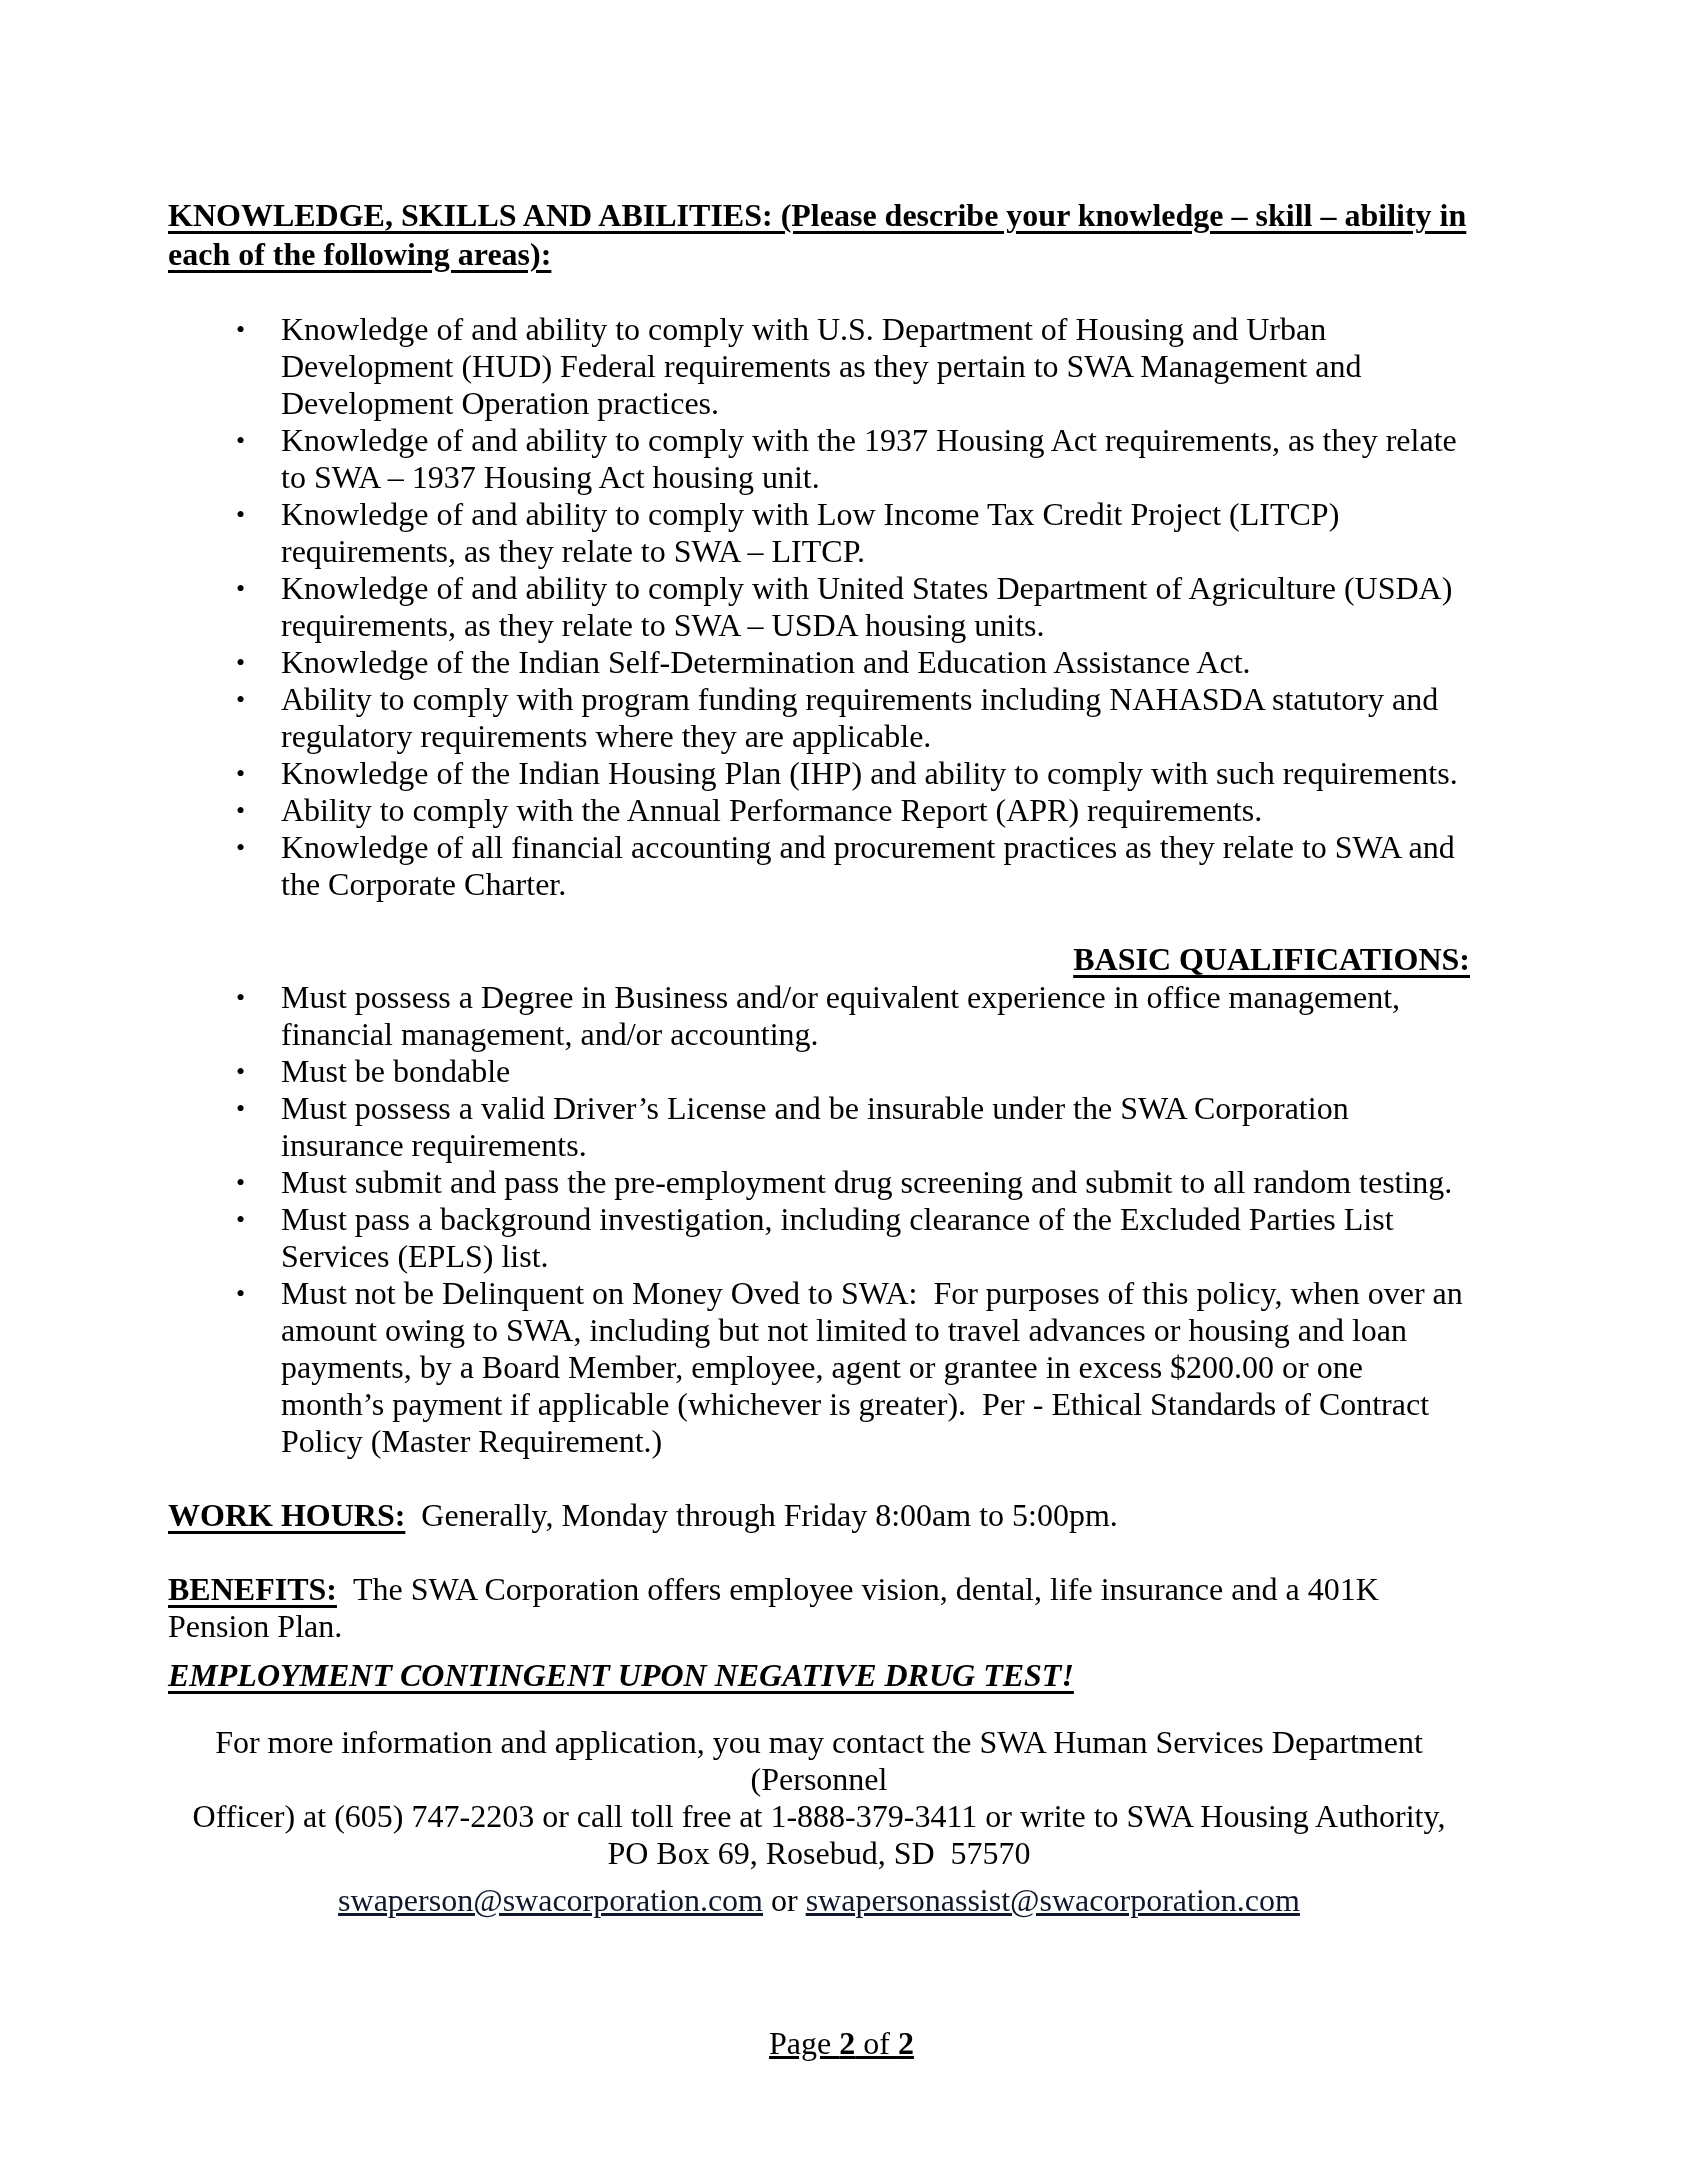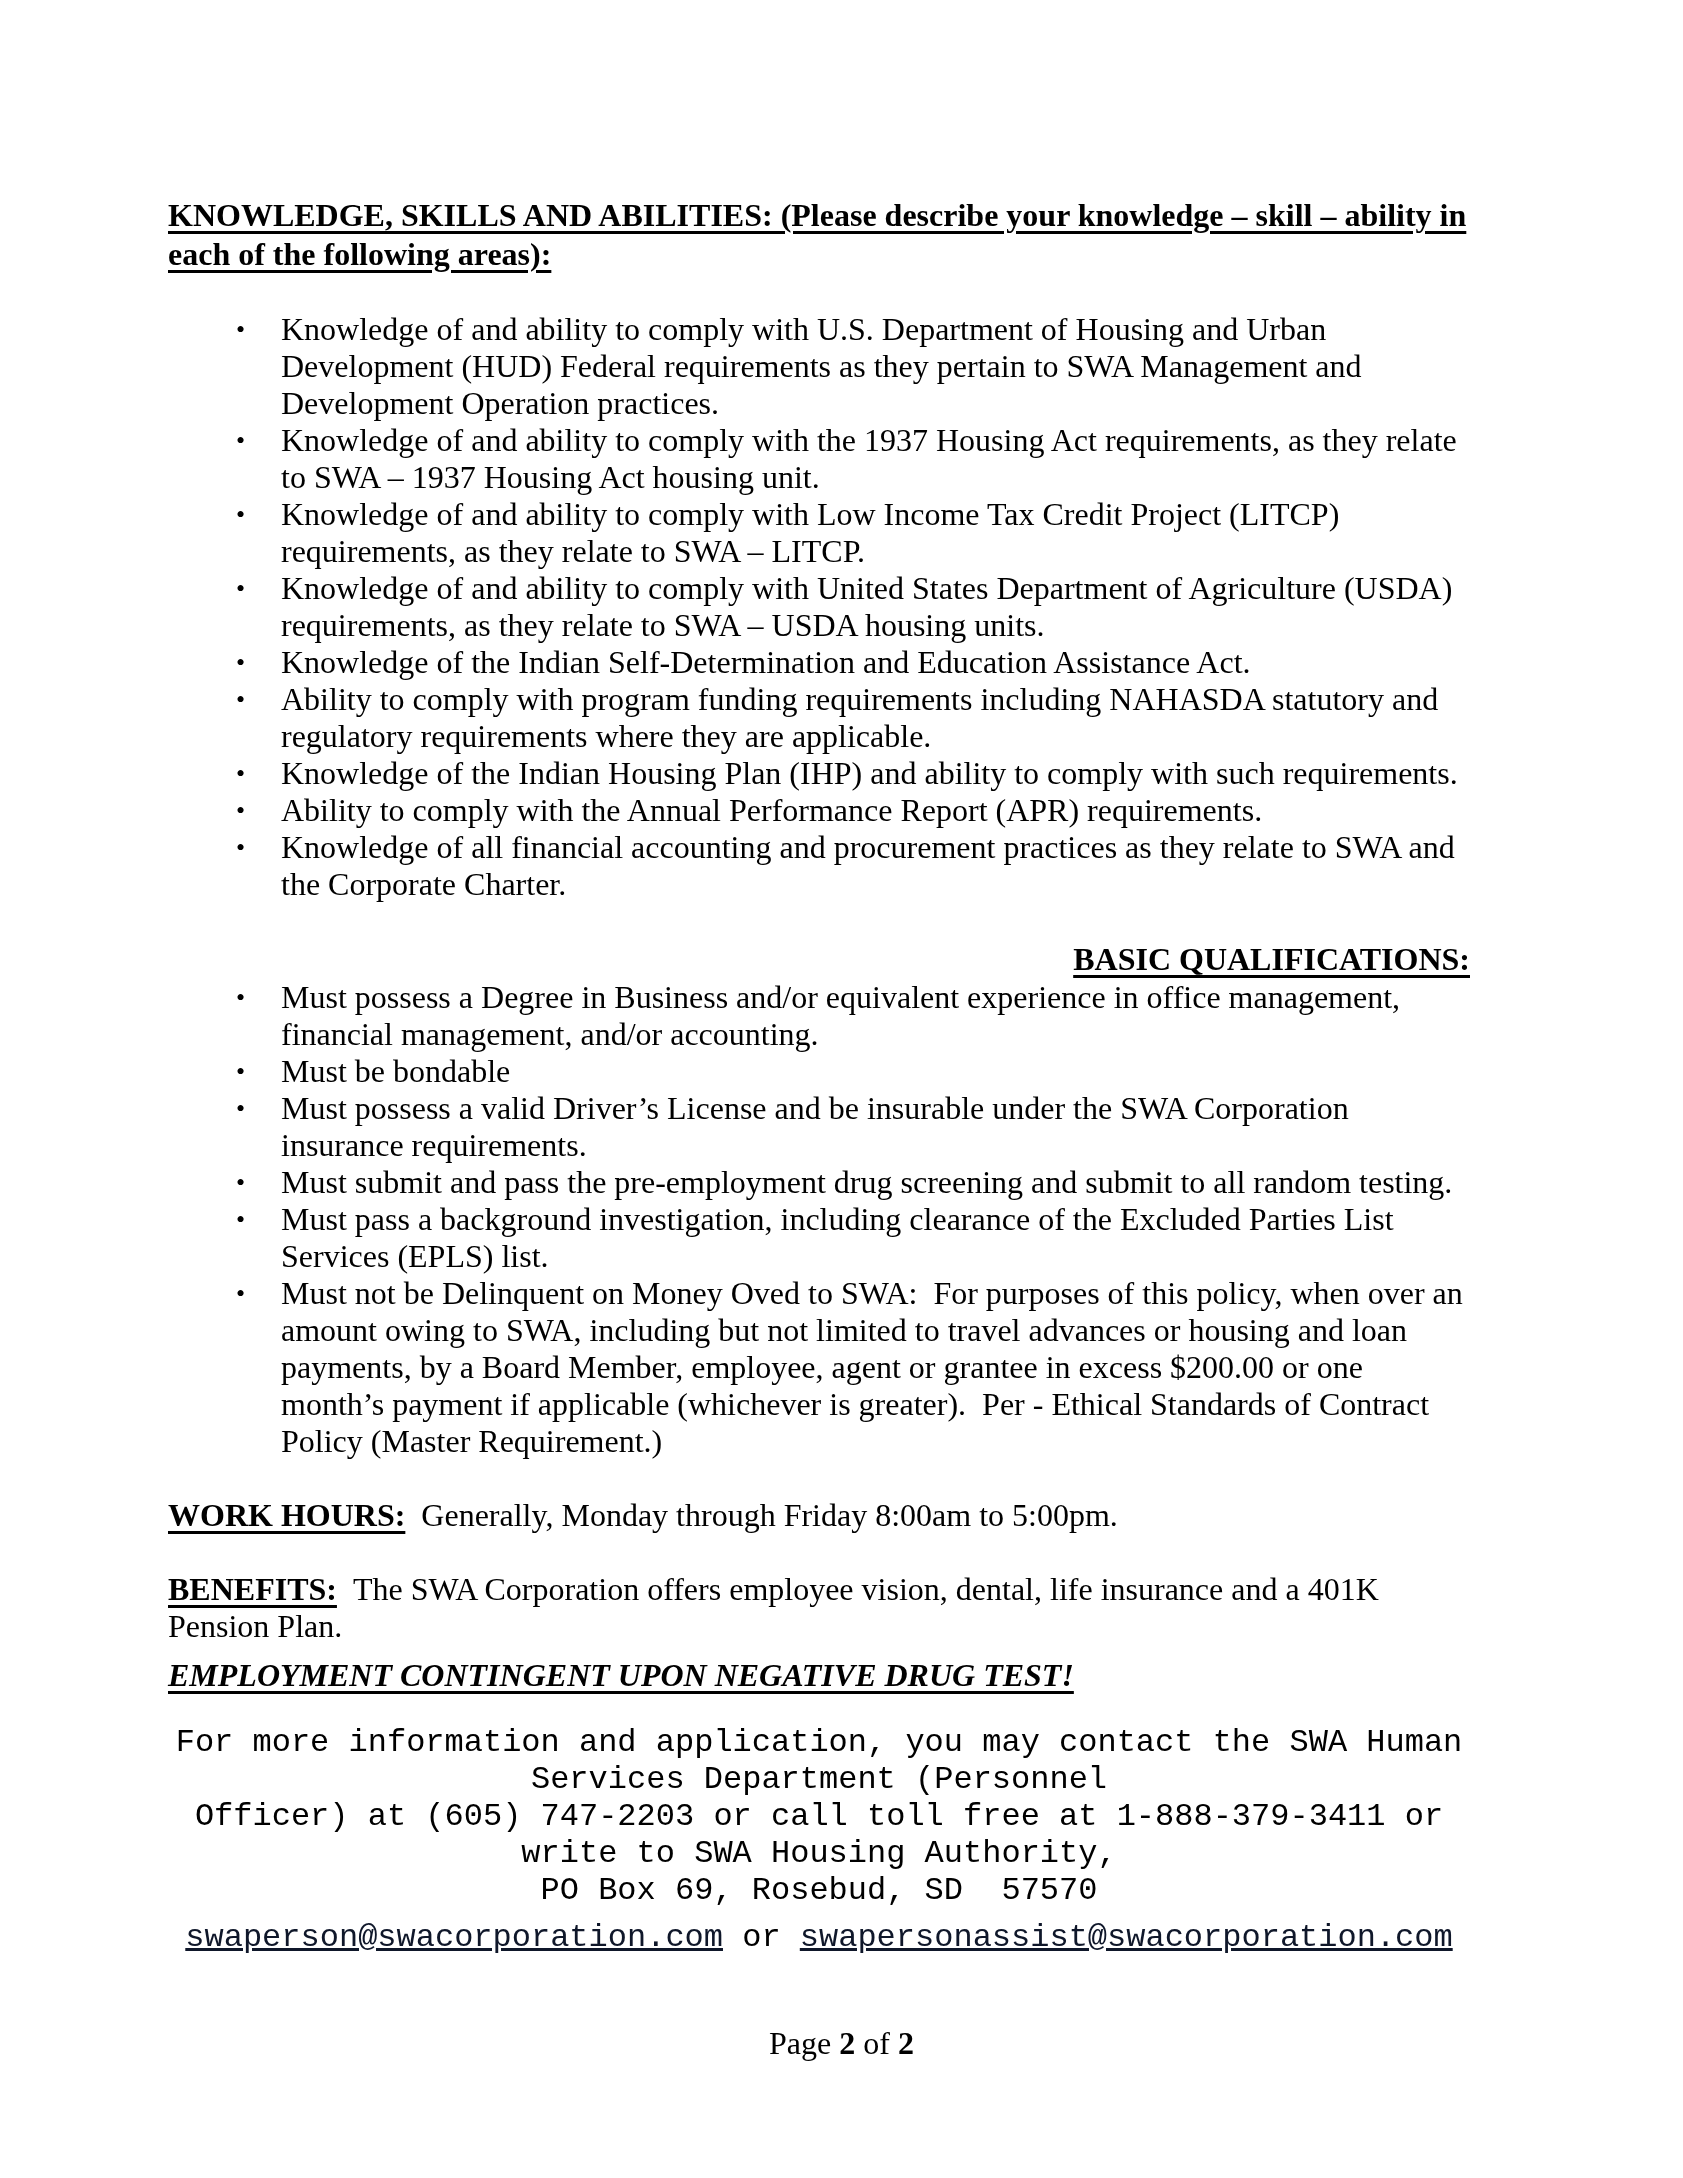--- a/index.html
+++ b/index.html
@@ -82,35 +82,36 @@
   }
   .drug-notice {
     margin-top: 12px;
     text-align: left;
     font-weight: bold;
     font-style: italic;
     text-decoration: underline;
     text-decoration-thickness: 3px;
     text-underline-offset: 5px;
   }
-  .contact-block { margin-top: 30px; font-family: Liberation Mono, monospace; }
+  .contact-block { margin-top: 30px; }
   .email-line {
     text-align: center;
     margin-top: 10px;
   }
   a.email-link {
     color: #0f172a;
     text-decoration: underline;
   }
   .footer {
     position: absolute;
     top: 2025px;
     left: 0;
     width: 1683px;
     text-align: center;
+    text-decoration: underline;
   }
   .footer b { font-weight: bold; }
 </style>
 </head>
 <body>
 
 <div class="page">
   <div class="content">
 
     <h2 class="section-heading"><span class="hd-underline">KNOWLEDGE, SKILLS AND ABILITIES: (Please describe your knowledge – skill – ability in each of the following areas):</span></h2>

